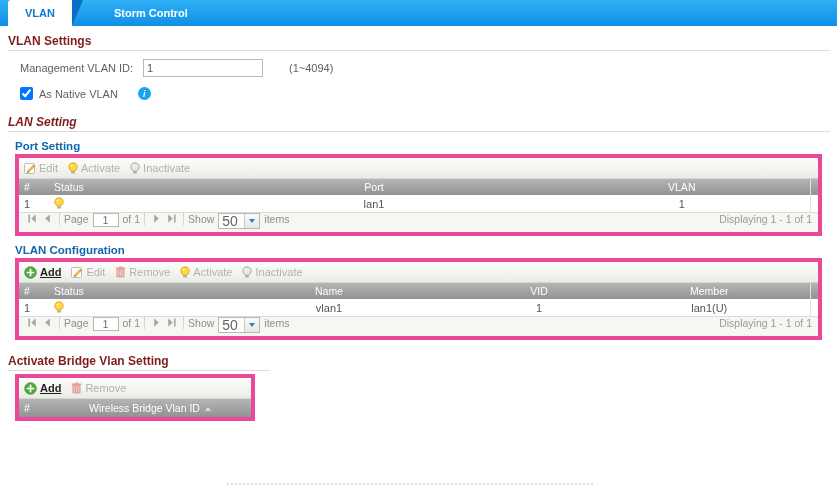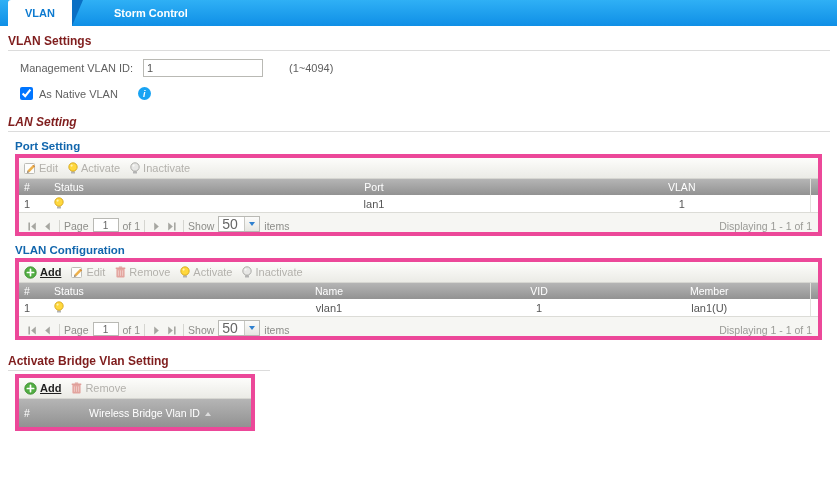--- a/index.html
+++ b/index.html
@@ -43,21 +43,21 @@
   
   table.tbl{width:100%;border-collapse:collapse;table-layout:fixed;}
   .tbl th{background:linear-gradient(180deg,#b5b5b5,#929292);color:#fff;font-weight:normal;
     height:16px;font-size:10.5px;text-align:center;padding:0;white-space:nowrap;overflow:hidden;}
   .tbl th.l{text-align:left;padding-left:5px;}
   .tbl td{height:17px;color:#555;text-align:center;padding:0;background:#fff;}
   .tbl td.l{text-align:left;padding-left:5px;}
   .tbl td.fill,.tbl th.fill{border-left:1px solid #e2e2dd;background-clip:padding-box;}
   .bulb{display:inline-flex;vertical-align:middle;}
   
-  .pager{height:19px;background:#f6f6f3;border-top:1px solid #dcdcd7;display:flex;align-items:flex-end;
+  .pager{height:19px;background:#f6f6f3;border-top:1px solid #dcdcd7;display:flex;align-items:flex-start;
     padding:0 6px;color:#8d8d89;font-size:10.5px;}
   .pg-btn{display:inline-flex;align-items:center;margin:0 2px;}
   .pg-sep{width:1px;height:12px;background:#d5d5d0;margin:0 4px;}
   .pg-input{width:24px;height:12px;border:1px solid #b9b9b4;text-align:center;font-size:10px;color:#666;
     font-family:inherit;margin:0 4px;padding:0;}
   .pg-select{display:flex;border:1px solid #b9b9b4;background:#fff;height:14px;align-items:center;margin:0 4px;}
   .pg-select .val{width:22px;padding-left:3px;color:#666;font-size:14px;}
   .pg-select .dd{width:14px;height:14px;background:linear-gradient(180deg,#fbfbfa,#e7e7e2);
     border-left:1px solid #c9c9c4;display:flex;align-items:center;justify-content:center;}
   .dd-arrow{width:0;height:0;border-left:3.5px solid transparent;border-right:3.5px solid transparent;border-top:4px solid #2f80cf;}
@@ -371,21 +371,21 @@
       </span>
     </div>
     <table class="tbl">
       <colgroup>
           <col style="width:30px">
           <col>
         </colgroup>
       <thead>
           <tr>
         <th class="l" style="height:18px;">#</th>
-        <th style="height:28px;"><span>Wireless Bridge Vlan ID</span><span class="sort-asc"></span></th>
+        <th style="height:18px;"><span>Wireless Bridge Vlan ID</span><span class="sort-asc"></span></th>
       </tr>
         </thead>
     </table>
   </div>
 
   <div class="footer">
     <div class="dotline"></div>
     <div class="btn-row">
       <button class="btn">Apply</button>
       <button class="btn">Reset</button>

